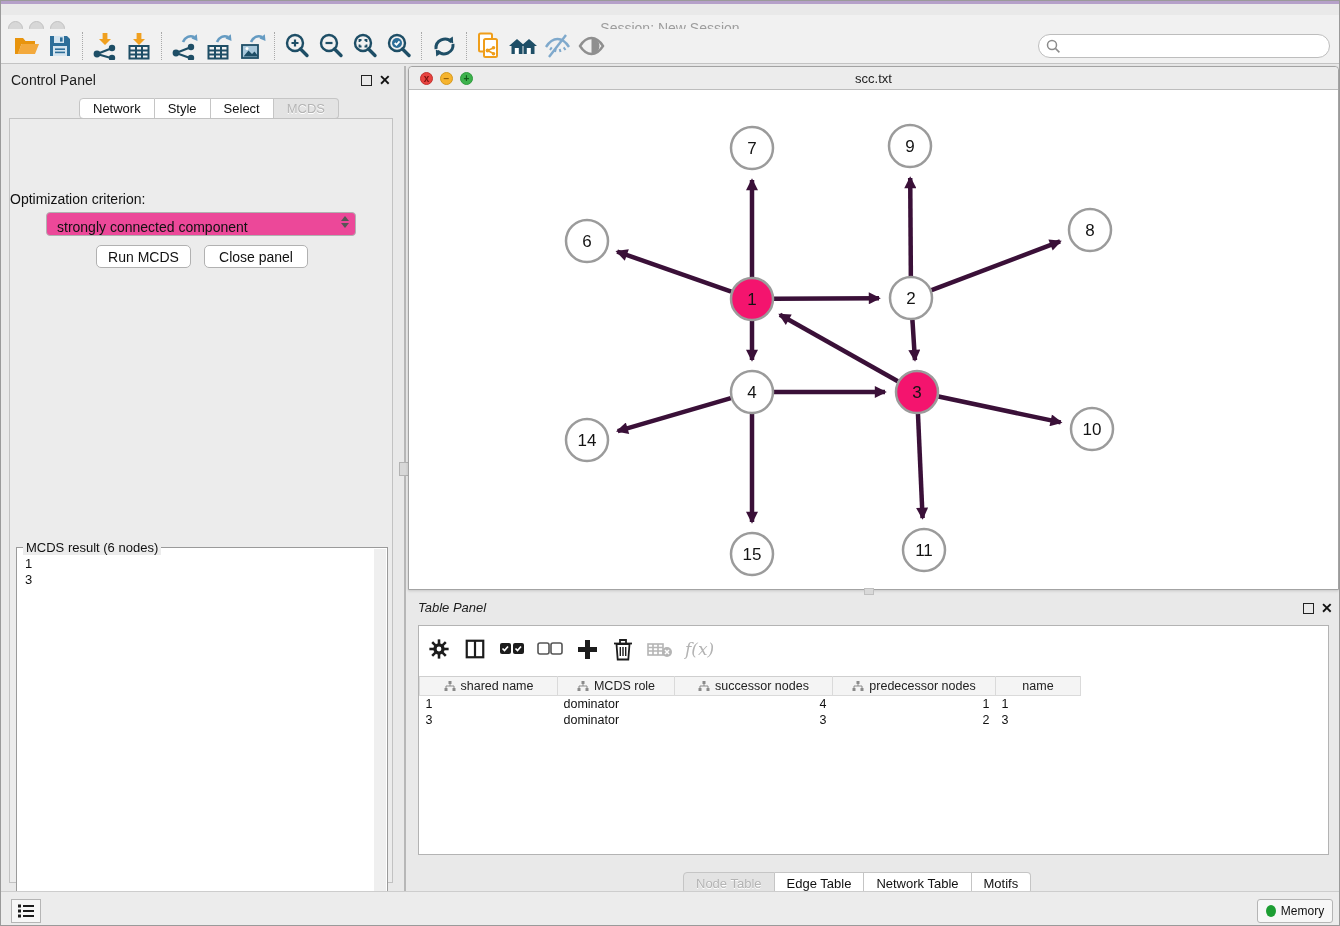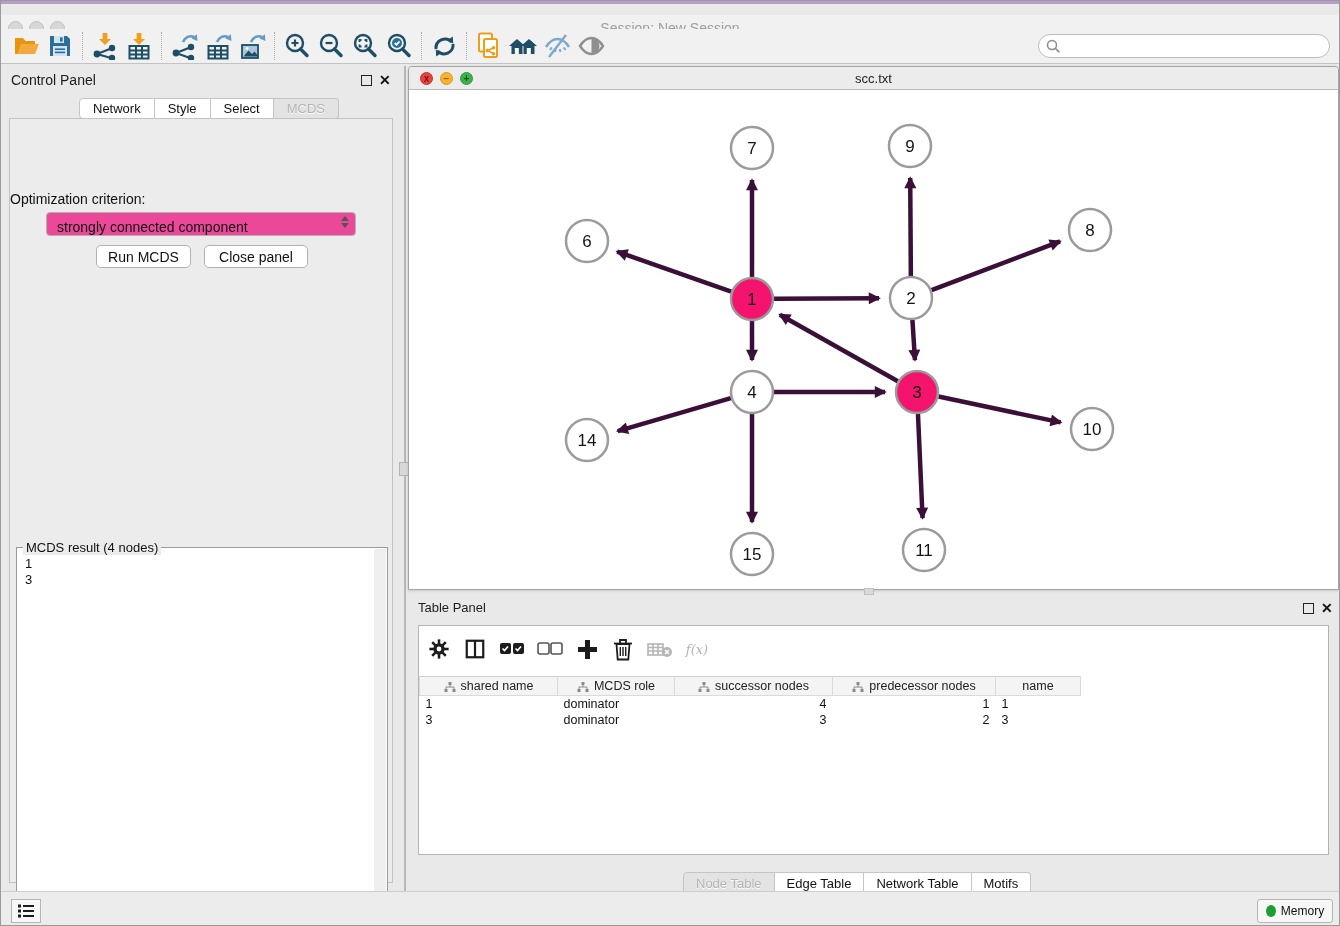--- a/index.html
+++ b/index.html
@@ -88,33 +88,33 @@
   .net-lights { position:absolute; left:11px; top:5px; display:flex; gap:7px; }
   .net-lights span { width:13px; height:13px; border-radius:50%; font-size:10px; font-weight:bold;
     display:flex; align-items:center; justify-content:center; }
   .lt-red { background:#e8433f; border:1px solid #c23330; color:#7e120f; }
   .lt-yellow { background:#f6b42e; border:1px solid #d69a1f; color:#935d06; line-height:0; }
   .lt-green { background:#3db24c; border:1px solid #2f9a3e; color:#115c1a; }
   .net-title { position:absolute; left:0; right:0; top:4px; text-align:center; font-size:13px; color:#222; }
   #graph-svg { position:absolute; left:1px; top:23px; }
   
   .table-panel { position:absolute; left:407px; top:595px; width:931px; height:295px; }
-  .tp-header { position:absolute; left:10px; top:4px; font-size:13px; color:#1d1d1d; }
+  .tp-header { position:absolute; left:10px; top:4px; font-size:13px; color:#1d1d1d;font-style:italic; }
   .tp-float { left:895px; top:7px; }
   .tp-close { left:913px; top:7px; }
   .tp-box { position:absolute; left:10px; top:29px; width:911px; height:230px; background:#fff; border:1px solid #b3b3b3; }
   .tp-toolbar { position:absolute; left:8px; top:6px; display:flex; align-items:center; gap:12px; height:34px; }
   .tp-ico { display:flex; align-items:center; justify-content:center; min-width:24px; height:26px; }
-  .fx-label { font-family:"DejaVu Serif", serif; font-style:italic; font-size:13px; color:#b3b3b3; }
+  .fx-label { font-family:"DejaVu Serif", serif; font-style:italic; font-size:17px; color:#b3b3b3; }
   .grid-table { position:absolute; left:0; top:50px; border-collapse:collapse; table-layout:fixed; }
   .grid-table th {
     background:#f4f4f4; border:1px solid #dadada; border-top:1px solid #cfcfcf;
     font-weight:normal; font-size:12.5px; color:#222; height:19px; padding:0 4px;
   }
-  .grid-table th .th-inner { display:flex; align-items:flex-end; justify-content:center; gap:5px; }
+  .grid-table th .th-inner { display:flex; align-items:center; justify-content:center; gap:5px; }
   .grid-table td { font-size:12.5px; color:#111; height:16px; padding:0 6px; }
   .grid-table td.al-left { text-align:left; }
   .grid-table td.al-right { text-align:right; }
   .tp-tabs { left:275px; top:276px; }
   .tp-tabs .tab { padding:0 12px; height:22px; }
   
   .status-bar { position:absolute; left:0; top:890px; width:100%; height:36px; background:#ececec; border-top:1px solid #cdcdcd; }
   .list-btn { position:absolute; left:10px; top:7px; width:30px; height:24px; background:#f7f7f7; border:1px solid #b5b5b5; display:flex; align-items:center; justify-content:center; }
   .memory-btn { position:absolute; right:6px; top:7px; width:76px; height:24px; background:#f7f7f7; border:1px solid #b5b5b5; border-radius:3px; display:flex; align-items:center; justify-content:center; gap:5px; font-size:12px; color:#111; }
   .memory-dot { width:10px; height:12px; border-radius:50%; }
@@ -303,21 +303,21 @@
       <div class="criterion-select">
         <span>strongly connected component</span>
         <span class="stepper">
             <i class="up"></i>
             <i class="dn"></i>
           </span>
       </div>
       <div class="cp-btn btn-run">Run MCDS</div>
       <div class="cp-btn btn-close-panel">Close panel</div>
       <div class="result-box">
-        <span class="result-legend">MCDS result (4 nodes)</span>
+        <span class="result-legend">MCDS result (6 nodes)</span>
         <div class="result-values" id="result-values">1
 3</div>
         <div class="result-scroll"></div>
       </div>
     </div>
   </div>
 
   <div class="v-divider"></div>
   <div class="v-grip"></div>
 

